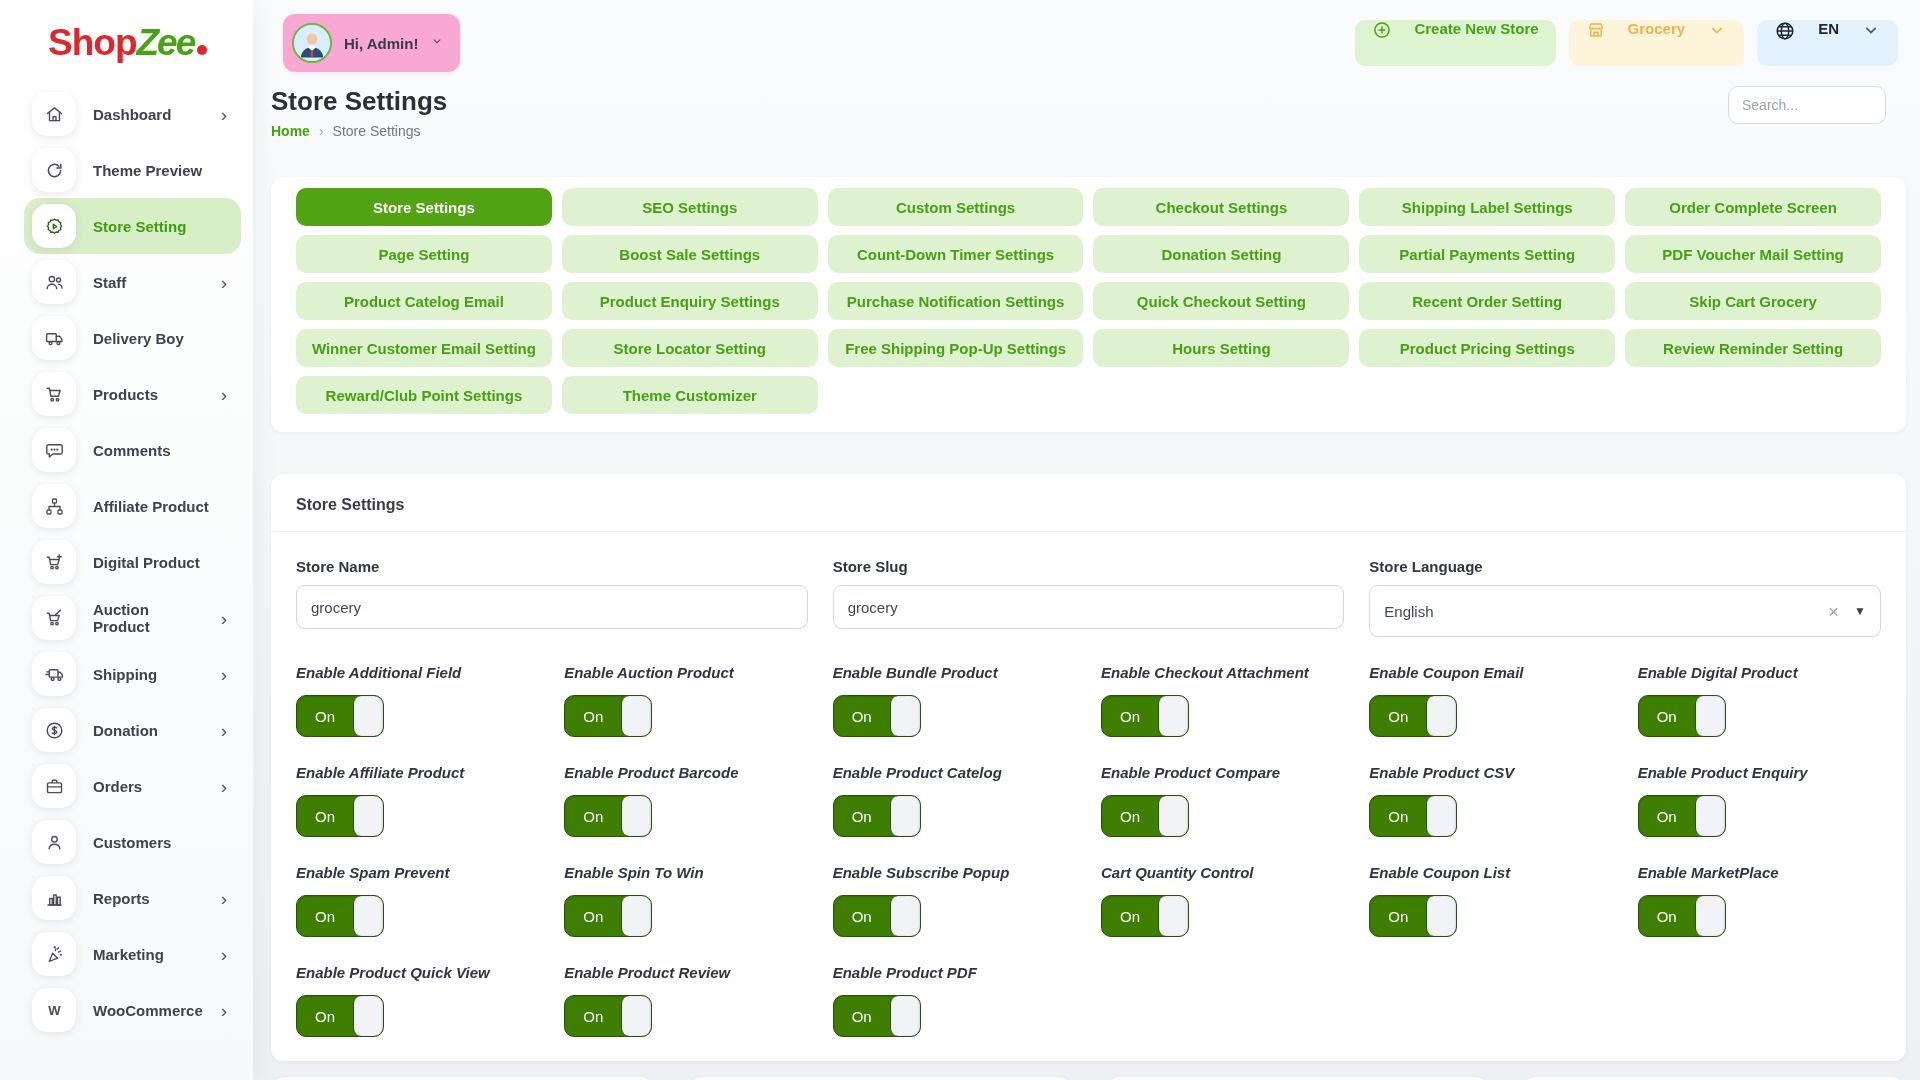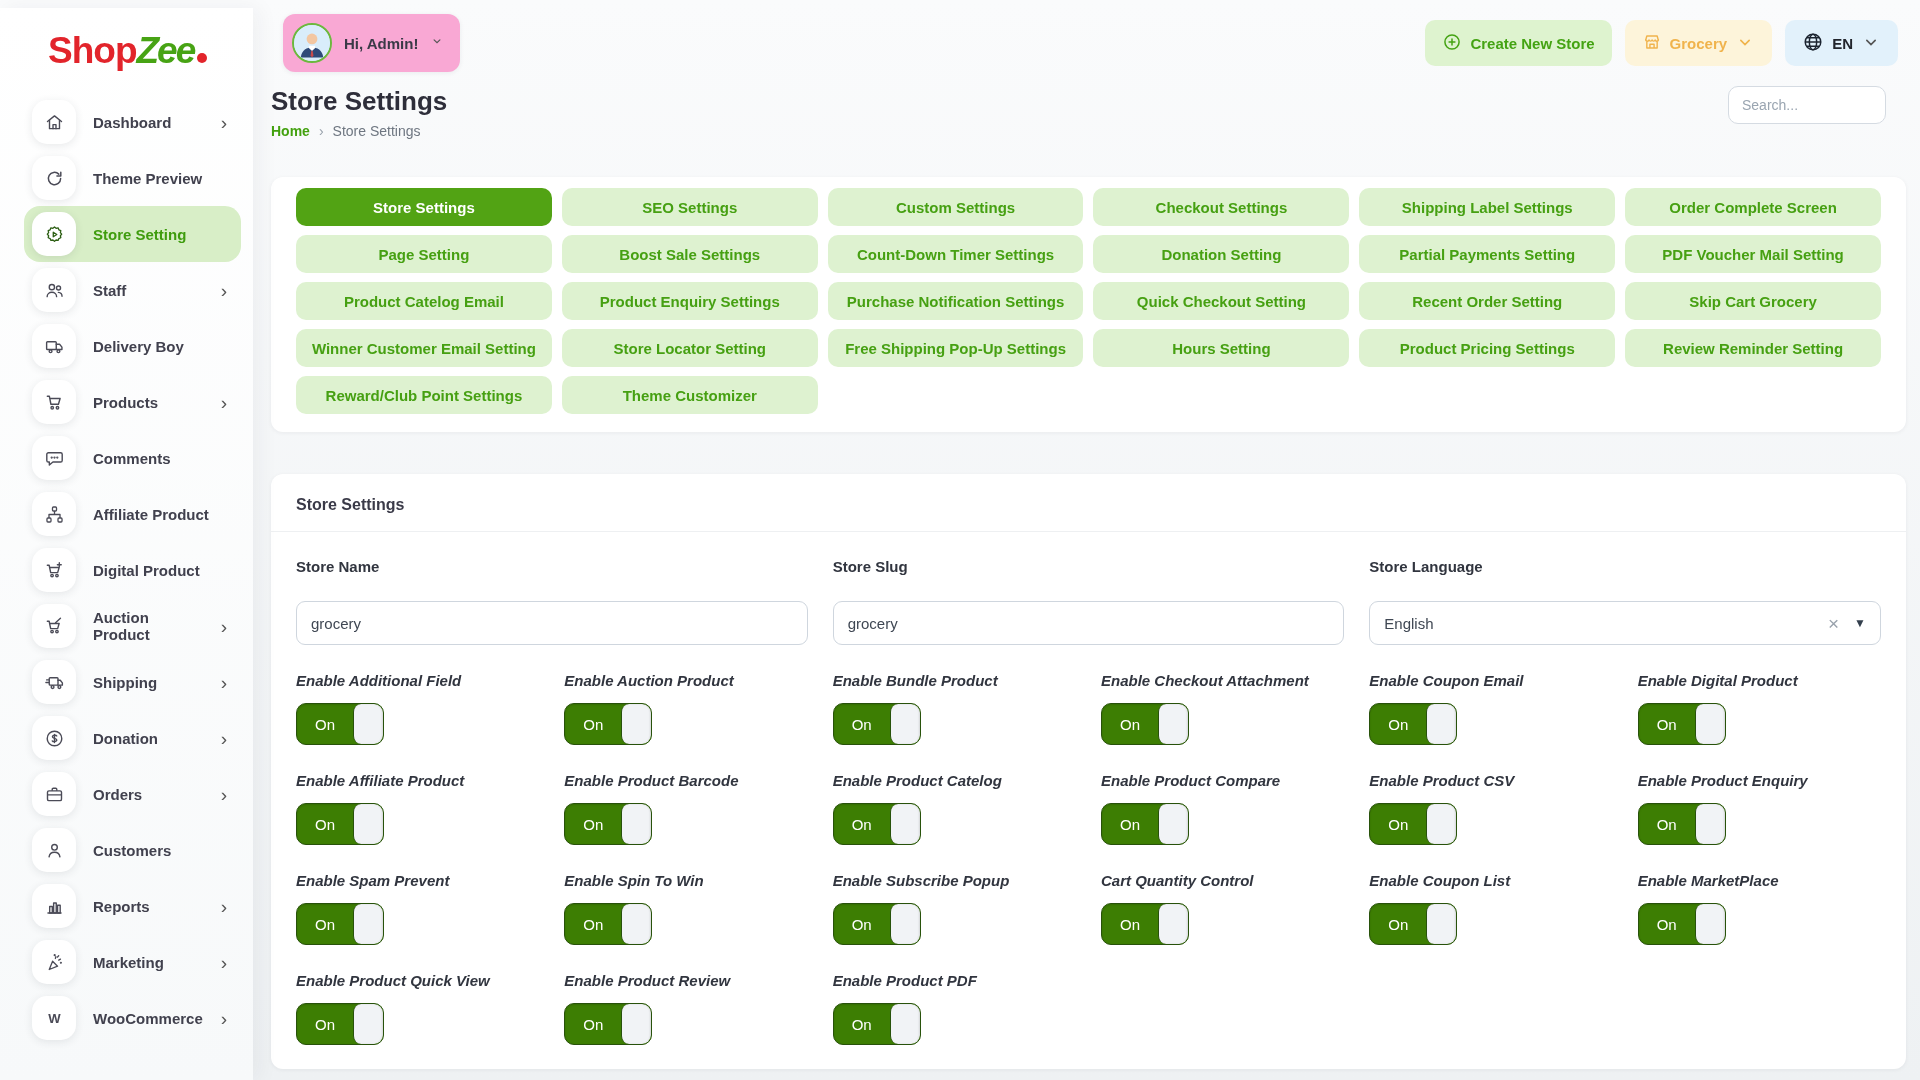--- a/index.html
+++ b/index.html
@@ -1,21 +1,21 @@
 <!DOCTYPE html>
 <html><head>
 <meta charset="utf-8">
 <style>
   * { margin:0; padding:0; box-sizing:border-box; }
   html,body { width:1920px; height:1080px; overflow:hidden;
     font-family:"Liberation Sans","DejaVu Sans",sans-serif;
     background:linear-gradient(180deg,#fafbfc 0%,#eef1f3 100%); color:#3a3a47; }
 
   
-  .sidebar { position:fixed; left:0; top:8px; bottom:0; width:253px;
+  .sidebar { position:fixed; left:0; top:0; bottom:0; width:253px;
     background:linear-gradient(180deg,#ffffff 0%,#f7f9fa 100%);
     box-shadow:6px 0 20px rgba(30,40,50,.05); z-index:5; }
   .logo { padding:22px 0 14px 48px; font-size:37px; font-weight:800; letter-spacing:-1px; white-space:nowrap; }
   .logo .lg-primary { color:#e2242b; }
   .logo .lg-secondary { color:#47a314; font-style:italic; letter-spacing:-2px; }
   .logo .lg-dot { display:inline-block; width:10px; height:10px; border-radius:50%; background:#e2242b; margin-left:3px; }
   .nav { padding:8px 12px 0 24px; }
   .nav-item { display:flex; align-items:center; gap:17px; height:56px; padding:0 8px 0 8px;
     border-radius:16px; cursor:pointer; }
   .icon-box { width:44px; height:44px; border-radius:15px; background:#fff; flex:0 0 44px;
@@ -33,21 +33,21 @@
 
   
   .topbar { display:flex; align-items:center; justify-content:space-between; padding:14px 22px 0 30px; }
   .user-chip { display:flex; align-items:center; gap:12px; background:#f9a8d4; border-radius:12px;
     padding:9px 16px 9px 9px; box-shadow:0 1px 5px rgba(30,40,50,.07); cursor:pointer; }
   .avatar { width:40px; height:40px; border-radius:50%; border:2px solid #6cb83e; overflow:hidden; background:#d9edfb; }
   .avatar svg { width:100%; height:100%; display:block; }
   .greeting { font-size:15px; font-weight:600; color:#3a3a47; }
   .chip-caret svg, .btn-caret svg { width:14px; height:14px; }
   .topbar-right { display:flex; gap:13px; }
-  .hbtn { display:flex; align-items:center; gap:8px; height:46px; padding:0 17px; border:none;
+  .hbtn { display:flex; align-items:flex-start; gap:22px; height:46px; padding:0 17px; border:none;
     border-radius:10px; font-size:15px; font-weight:700; cursor:pointer;
     font-family:"Liberation Sans","DejaVu Sans",sans-serif; }
   .hbtn svg { width:20px; height:20px; }
   .btn-create { background:#def3cf; color:#44a313; }
   .btn-store  { background:#fdf4da; color:#f0b34c; }
   .btn-lang   { background:#e2f1fb; color:#22252c; }
   .btn-lang .globe svg { width:22px; height:22px; }
 
   
   .page-head { display:flex; justify-content:space-between; align-items:flex-start; padding:14px 34px 0 18px; }
@@ -68,24 +68,24 @@
     font-size:15px; font-weight:700; cursor:pointer; font-family:"Liberation Sans","DejaVu Sans",sans-serif;
     display:flex; align-items:center; justify-content:center; white-space:nowrap; }
   .pill.active { background:#52a314; color:#fff; }
 
   .settings-card { margin-top:42px; }
   .card-title { padding:22px 25px 17px; font-size:16px; font-weight:700; color:#3a3a48;
     border-bottom:1px solid #eef0f2; }
   .card-body { padding:26px 25px 24px; }
 
   .form-grid { display:grid; grid-template-columns:1fr 1fr 1fr; gap:25px; }
-  .field label { display:block; font-size:15px; font-weight:700; color:#31353f; margin-bottom:26px; }
+  .field label { display:block; font-size:15px; font-weight:700; color:#31353f; margin-bottom:10px; }
   .field input { width:100%; height:44px; border:1px solid #cfd6de; border-radius:9px; padding:0 14px;
     font-size:15px; color:#3f4753; outline:none; background:#fff; font-family:inherit; }
-  .select { height:44px; border:1px solid #cfd6de; border-radius:9px; padding:0 14px; background:#fff;
+  .select { height:52px; border:1px solid #cfd6de; border-radius:9px; padding:0 14px; background:#fff;
     display:flex; align-items:center; font-size:15px; color:#3f4753; cursor:pointer; }
   .select-icons { margin-left:auto; display:flex; align-items:center; gap:15px; }
   .clear-x { color:#9aa3ad; font-size:19px; line-height:1; cursor:pointer; }
   .caret-dn { color:#333f4d; font-size:12px; }
 
   .toggles-grid { display:grid; grid-template-columns:repeat(6,1fr); column-gap:25px; row-gap:27px; margin-top:27px; }
   .toggle-label { font-size:15px; font-weight:700; color:#31353f; white-space:nowrap;font-style:italic; }
   .switch { margin-top:14px; width:88px; height:42px; background:#3d7e03; border:1px solid #28520b;
     border-radius:10px; display:flex; overflow:hidden; cursor:pointer;
     box-shadow:inset 0 1px 2px rgba(0,0,0,.15); }

